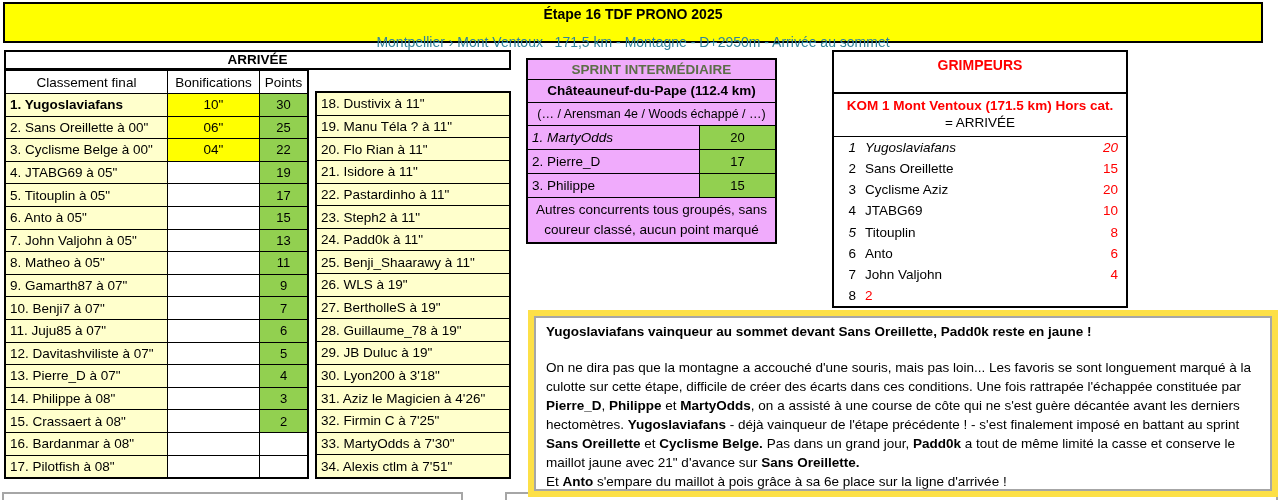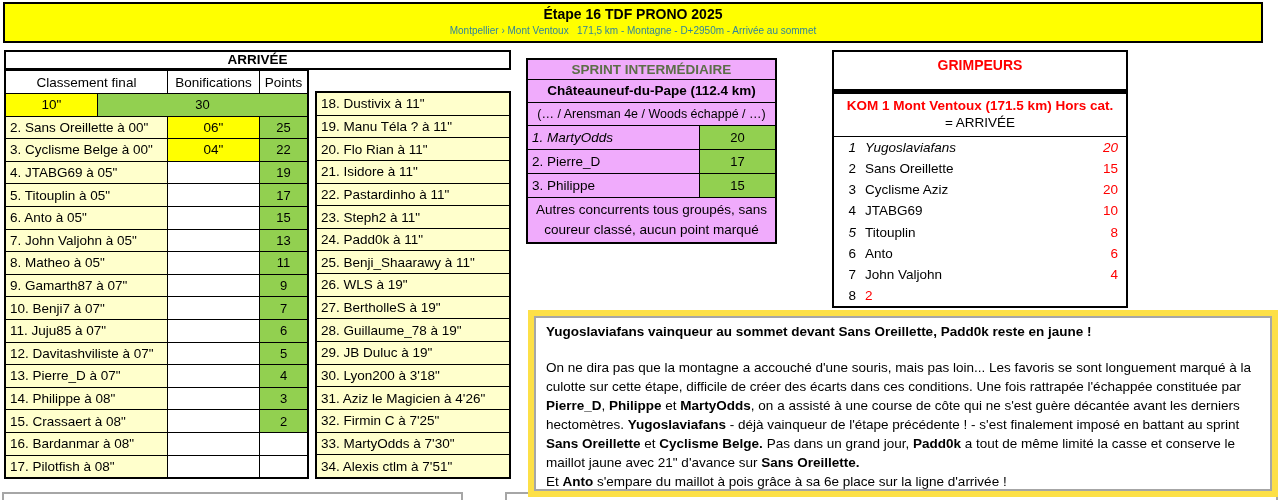--- a/index.html
+++ b/index.html
@@ -3,21 +3,21 @@
 <meta charset="utf-8">
 <style>
   html,body{margin:0;padding:0;background:#fff;}
   body{font-family:"Liberation Sans", sans-serif;color:#000;}
   .stage{position:relative;width:1278px;height:500px;background:#fff;overflow:hidden;}
 
   
   .banner{position:absolute;left:3px;top:2px;width:1260px;height:41px;background:#ffff00;
           border:2px solid #000;box-sizing:border-box;text-align:center;}
   .banner-title{font-weight:bold;font-size:14px;margin-top:2px;}
-  .banner-subtitle{font-size:10px;color:#31849b;margin-top:3px;}
+  .banner-subtitle{font-size:14px;color:#31849b;margin-top:12px;}
 
   
   .arr-title{position:absolute;left:4px;top:50px;width:507px;height:20px;border:2px solid #000;
              box-sizing:border-box;background:#fff;font-weight:bold;font-size:13.5px;
              text-align:center;line-height:16px;}
 
   
   .arr-table{position:absolute;left:4px;top:69px;width:305px;height:410px;border:2px solid #000;
              box-sizing:border-box;display:flex;flex-direction:column;background:#fff;}
   .arr-header{display:flex;height:22px;min-height:22px;border-bottom:1px solid #000;}
@@ -56,21 +56,21 @@
            line-height:22px;white-space:nowrap;overflow:hidden;}
   .sprow{height:23px;border-bottom:1px solid #000;display:flex;}
   .sp-name{width:172px;border-right:1px solid #000;padding-left:4px;font-size:13.5px;
            display:flex;align-items:center;box-sizing:border-box;}
   .sp-pts{flex:1;background:#92d050;display:flex;align-items:center;justify-content:center;font-size:13px;}
   .sp-footer{height:44px;text-align:center;font-size:13.5px;padding-top:2px;line-height:20px;box-sizing:border-box;}
 
   
   .grimp{position:absolute;left:832px;top:50px;width:296px;height:258px;border:2px solid #000;
          box-sizing:border-box;display:flex;flex-direction:column;background:#fff;}
-  .gr-title{height:42px;min-height:42px;border-bottom:5px solid #000000;box-sizing:border-box;
+  .gr-title{height:42px;min-height:42px;border-bottom:2px solid #000000;box-sizing:border-box;
             text-align:center;color:#ff0000;font-weight:bold;font-size:14px;padding-top:5px;}
   .gr-kom{height:43px;min-height:43px;border-bottom:1px solid #000;box-sizing:border-box;text-align:center;}
   .gr-kom1{color:#ff0000;font-weight:bold;font-size:13.5px;margin-top:4px;}
   .gr-kom2{font-size:13.5px;margin-top:2px;}
   .gr-rows{flex:1;display:flex;flex-direction:column;padding:0 8px;}
   .grrow{flex:1;display:flex;align-items:center;font-size:13.5px;}
   .grrank{width:14px;text-align:right;margin-right:9px;}
   .grname{flex:1;white-space:nowrap;overflow:hidden;}
   .grpts{color:#ff0000;text-align:right;}
 
@@ -101,20 +101,21 @@
 
   <div class="arr-table">
     <div class="arr-header">
       <div class="c col-name">Classement final</div>
       <div class="c col-bonif">Bonifications</div>
       <div class="c col-pts">Points</div>
     </div>
     <div class="arr-rows">
 
         <div class="row">
+          <div class="c col-name bold">1. Yugoslaviafans</div>
           <div class="c col-bonif yellow">10"</div>
           <div class="c col-pts green">30</div>
         </div>
 
         <div class="row">
           <div class="c col-name">2. Sans Oreillette à 00"</div>
           <div class="c col-bonif yellow">06"</div>
           <div class="c col-pts green">25</div>
         </div>
 

